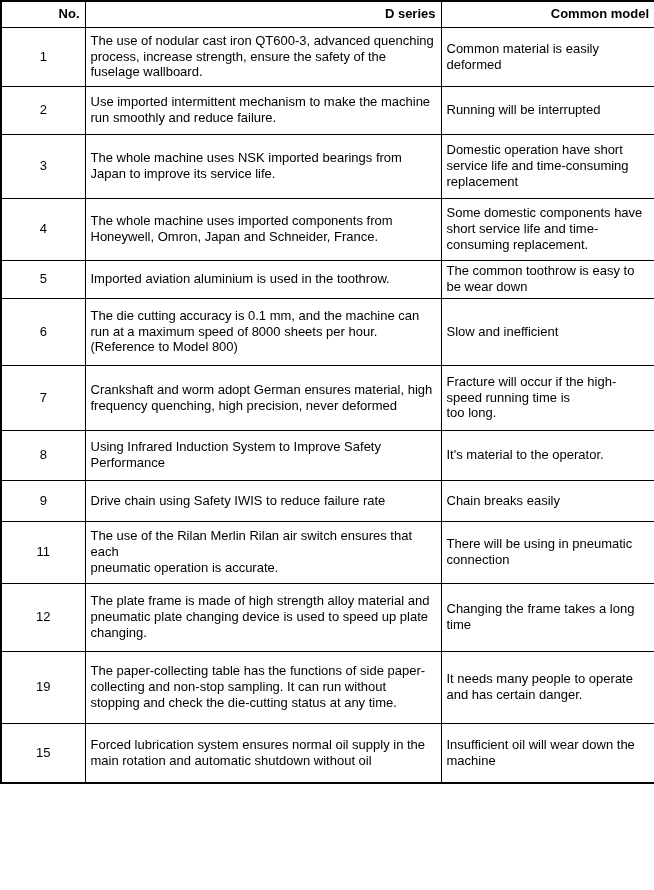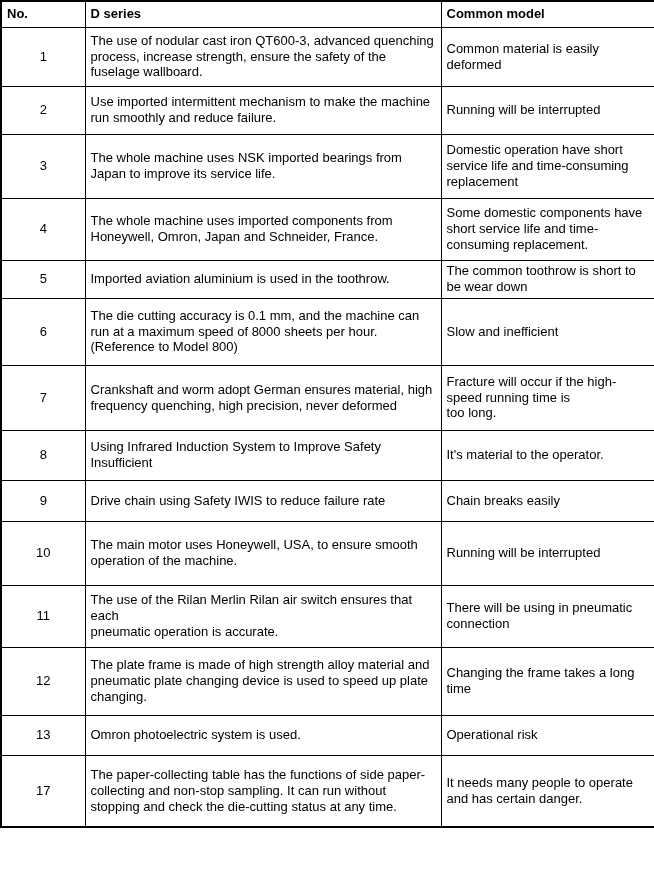--- a/index.html
+++ b/index.html
@@ -25,21 +25,21 @@
     border: 1px solid #000000;
     font-size: 13px;
     line-height: 1.22;
     vertical-align: middle;
     padding: 2px 5px;
     white-space: pre-line;
     overflow-wrap: break-word;
   }
   table.cmp th {
     font-weight: bold;
-    text-align: left;
+    text-align: right;
     padding: 4px 5px;
   }
   td.no-cell {
     text-align: center;
     padding: 2px 2px;
   }
   td.ds-cell, td.cm-cell {
     text-align: left;
   }
 </style>
@@ -76,64 +76,59 @@
       <td class="cm-cell">Domestic operation have short service life and time-consuming replacement</td>
     </tr>
     <tr style="height:62px">
       <td class="no-cell">4</td>
       <td class="ds-cell">The whole machine uses imported components from Honeywell, Omron, Japan and Schneider, France.</td>
       <td class="cm-cell">Some domestic components have short service life and time-consuming replacement.</td>
     </tr>
     <tr style="height:38px">
       <td class="no-cell">5</td>
       <td class="ds-cell">Imported aviation aluminium is used in the toothrow.</td>
-      <td class="cm-cell">The common toothrow is short to be wear down</td>
+      <td class="cm-cell">The common toothrow is easy to be wear down</td>
     </tr>
     <tr style="height:67px">
       <td class="no-cell">6</td>
       <td class="ds-cell">The die cutting accuracy is 0.1 mm, and the machine can run at a maximum speed of 8000 sheets per hour.
 (Reference to Model 800)</td>
       <td class="cm-cell">Slow and inefficient</td>
     </tr>
     <tr style="height:65px">
       <td class="no-cell">7</td>
       <td class="ds-cell">Crankshaft and worm adopt German ensures material, high frequency quenching, high precision, never deformed</td>
       <td class="cm-cell">Fracture will occur if the high-speed running time is
 too long.</td>
     </tr>
     <tr style="height:50px">
       <td class="no-cell">8</td>
-      <td class="ds-cell">Using Infrared Induction System to Improve Safety Insufficient</td>
+      <td class="ds-cell">Using Infrared Induction System to Improve Safety Performance</td>
       <td class="cm-cell">It's material to the operator.</td>
     </tr>
     <tr style="height:41px">
       <td class="no-cell">9</td>
       <td class="ds-cell">Drive chain using Safety IWIS to reduce failure rate</td>
       <td class="cm-cell">Chain breaks easily</td>
-    </tr>
-    <tr style="height:64px">
-      <td class="no-cell">10</td>
-      <td class="ds-cell">The main motor uses Honeywell, USA, to ensure smooth operation of the machine.</td>
-      <td class="cm-cell">Running will be interrupted</td>
     </tr>
     <tr style="height:62px">
       <td class="no-cell">11</td>
       <td class="ds-cell">The use of the Rilan Merlin Rilan air switch ensures that each
 pneumatic operation is accurate.</td>
       <td class="cm-cell">There will be using in pneumatic connection</td>
     </tr>
     <tr style="height:68px">
       <td class="no-cell">12</td>
       <td class="ds-cell">The plate frame is made of high strength alloy material and pneumatic plate changing device is used to speed up plate changing.</td>
       <td class="cm-cell">Changing the frame takes a long time</td>
     </tr>
-    <tr style="height:40px">
-      <td class="no-cell">13</td>
-      <td class="ds-cell">Omron photoelectric system is used.</td>
-      <td class="cm-cell">Operational risk</td>
-    </tr>
     <tr style="height:72px">
-      <td class="no-cell">17</td>
+      <td class="no-cell">19</td>
       <td class="ds-cell">The paper-collecting table has the functions of side paper-collecting and non-stop sampling. It can run without stopping and check the die-cutting status at any time.</td>
       <td class="cm-cell">It needs many people to operate and has certain danger.</td>
+    </tr>
+    <tr style="height:60px">
+      <td class="no-cell">15</td>
+      <td class="ds-cell">Forced lubrication system ensures normal oil supply in the main rotation and automatic shutdown without oil</td>
+      <td class="cm-cell">Insufficient oil will wear down the machine</td>
     </tr>
   </tbody>
 </table>
 
 </body></html>

